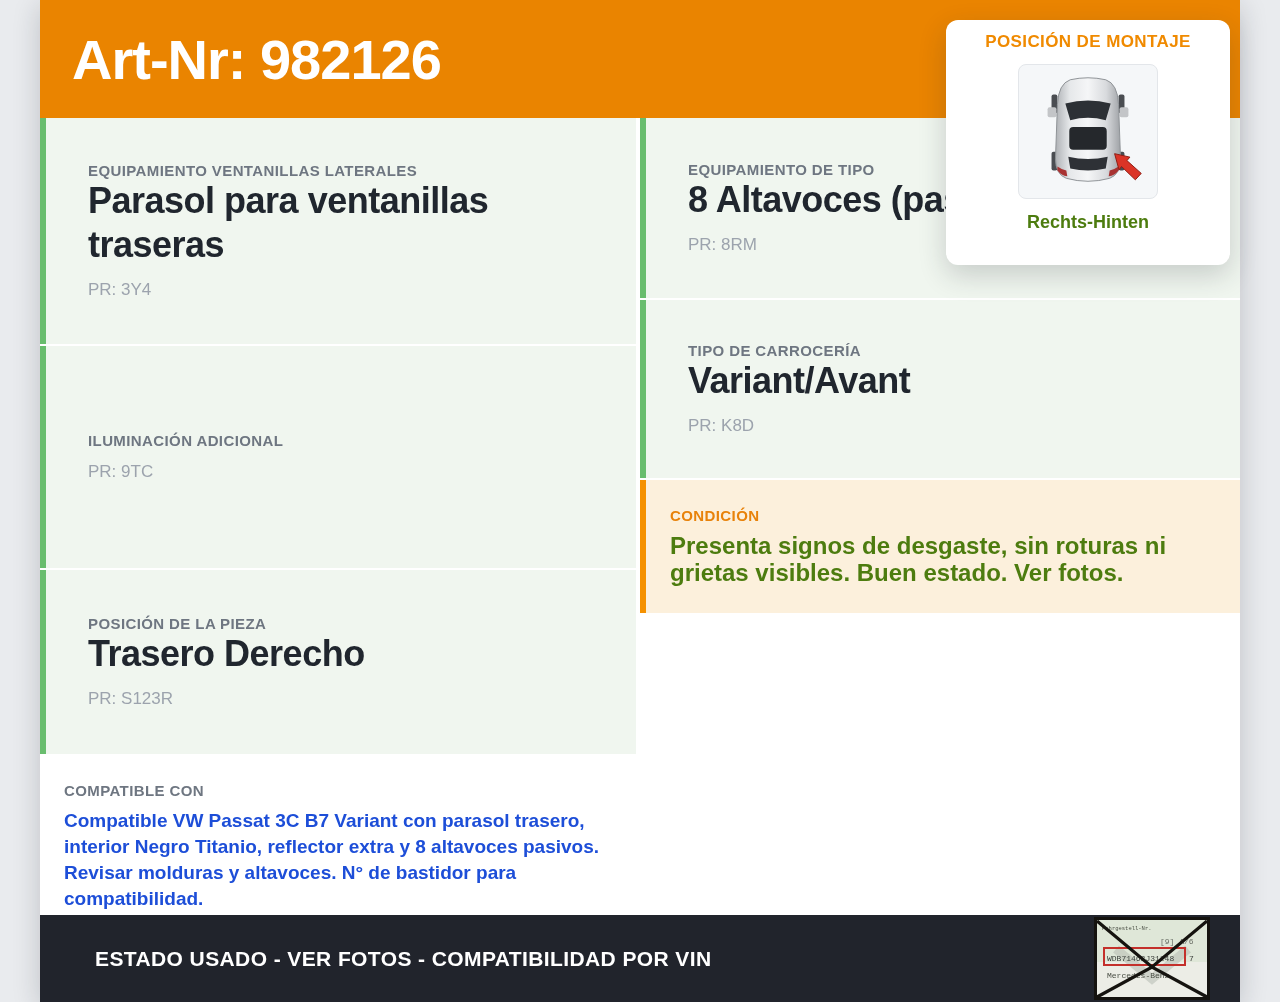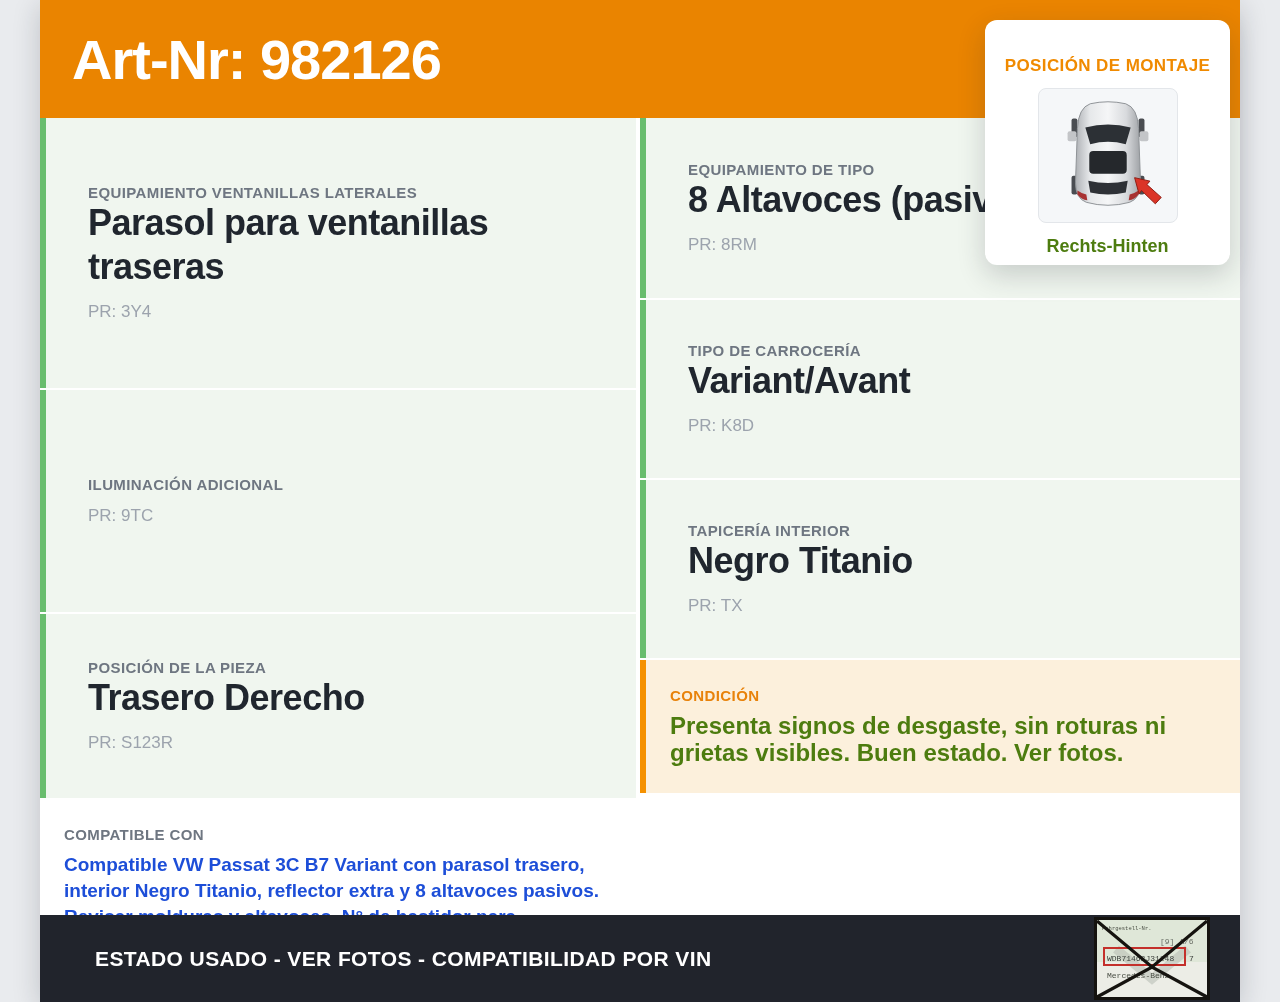--- a/index.html
+++ b/index.html
@@ -24,39 +24,39 @@
           display:flex; flex-direction:column; justify-content:center;
           padding:0 28px 0 42px; }
   .col-left .card { margin-right:4px; }
 
   .spec-label { font-size:15px; font-weight:700; color:#6e7681; letter-spacing:.4px; }
   .spec-value { font-size:36px; font-weight:700; color:#20262e; line-height:44px;
                 letter-spacing:-.5px; max-width:520px; }
   .nowrap { white-space:nowrap; }
   .spec-pr { font-size:17px; color:#9ca3ad; margin-top:13px; }
 
-  .h-l1{height:270px} .h-l2{height:222px} .h-l3{height:184px} .h-l4{height:167px}
+  .h-l1{height:226px} .h-l2{height:222px} .h-l3{height:184px} .h-l4{height:167px}
   .h-r1{height:180px} .h-r2{height:178px} .h-r3{height:178px} .h-r4{height:133px}
 
   .card-compat { background:#ffffff; border-left:none; justify-content:flex-start;
                  padding:26px 30px 0 24px; }
   .compat-text { font-size:19px; font-weight:700; color:#1d4ed8; line-height:26px;
                  margin-top:9px; max-width:545px; }
 
   .card-cond { background:#fcf0dc; border-left-color:#f59100; padding-left:24px; }
   .cond-label { color:#e8820a; }
   .cond-text { font-size:24px; font-weight:600; color:#4d7c0f; line-height:27px;
                margin-top:8px; max-width:520px; }
 
   
-  .float-card { position:absolute; top:20px; right:10px; width:245px; height:245px;
+  .float-card { position:absolute; top:20px; right:10px; width:284px; height:245px;
                 background:#ffffff; border-radius:12px; z-index:5;
                 box-shadow:0 10px 28px rgba(35,40,48,.20);
                 display:flex; flex-direction:column; align-items:center;
-                padding-top:36px; }
+                padding-top:12px; }
   .float-title { color:#f08a00; font-size:17px; font-weight:800; letter-spacing:.4px; }
   .img-box { width:140px; height:135px; margin-top:12px; background:#f5f7f9;
              border:1px solid #e3e6ea; border-radius:8px; display:flex;
              align-items:center; justify-content:center; }
   .float-pos { margin-top:13px; font-size:18px; font-weight:800; color:#4d7c0f; }
 
   
   .footer { height:87px; background:#21242c; display:flex; align-items:center;
             padding-left:55px; position:relative; }
   .footer-text { color:#ffffff; font-size:21px; font-weight:800; letter-spacing:.4px; }
@@ -98,25 +98,20 @@
       <div class="col col-right">
         <div class="card h-r1">
           <div class="spec-label">EQUIPAMIENTO DE TIPO</div>
           <div class="spec-value nowrap">8 Altavoces (pasivos)</div>
           <div class="spec-pr">PR: 8RM</div>
         </div>
         <div class="card h-r2">
           <div class="spec-label">TIPO DE CARROCERÍA</div>
           <div class="spec-value nowrap">Variant/Avant</div>
           <div class="spec-pr">PR: K8D</div>
-        </div>
-        <div class="card h-r3">
-          <div class="spec-label">TAPICERÍA INTERIOR</div>
-          <div class="spec-value nowrap">Negro Titanio</div>
-          <div class="spec-pr">PR: TX</div>
         </div>
         <div class="card card-cond h-r4">
           <div class="spec-label cond-label">CONDICIÓN</div>
           <div class="cond-text">Presenta signos de desgaste, sin roturas ni grietas visibles. Buen estado. Ver fotos.</div>
         </div>
       </div>
     </div>
 
     <div class="footer">
       <div class="footer-text">ESTADO USADO - VER FOTOS - COMPATIBILIDAD POR VIN</div>

